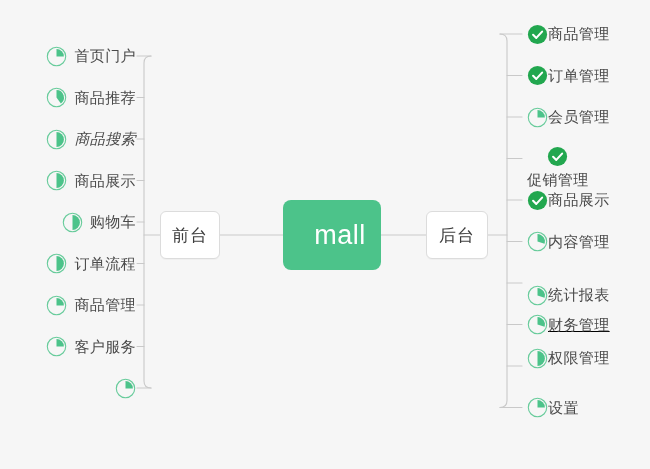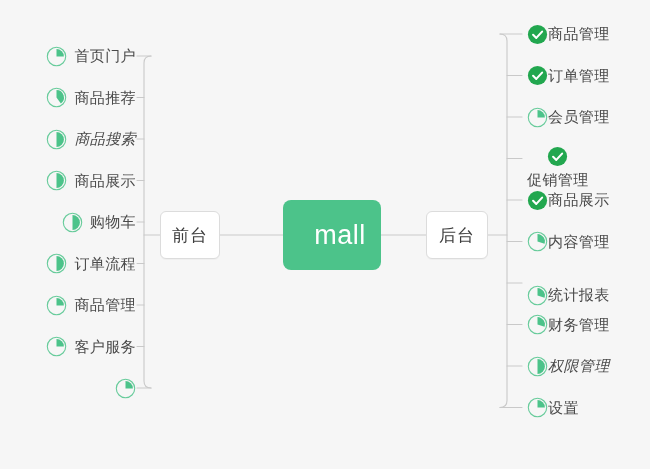--- a/index.html
+++ b/index.html
@@ -281,30 +281,30 @@
       </div>
       <div class="leaf leaf-right" style="top: 282px; text-align: center;">
         <span style="display: flex;">
           <svg class="status-icon" viewBox="0 0 21 21">
     <circle cx="10.5" cy="10.5" r="9.2" fill="none" stroke="#4cc38a" stroke-width="1.1" opacity="0.85"></circle>
     <path d="M 10.5 10.5 L 10.5 3.0999999999999996 A 7.4 7.4 0 0 1 17.54 12.79 Z" fill="#4cc38a"></path>
   </svg>
         </span>
         <span class="leaf-label">统计报表</span>
       </div>
-      <div class="leaf leaf-right" style="top: 311.5px;">
+      <div class="leaf leaf-right" style="top: 311.5px; text-decoration: underline;">
         <span style="display: flex;">
           <svg class="status-icon" viewBox="0 0 21 21">
     <circle cx="10.5" cy="10.5" r="9.2" fill="none" stroke="#4cc38a" stroke-width="1.1" opacity="0.85"></circle>
     <path d="M 10.5 10.5 L 10.5 3.0999999999999996 A 7.4 7.4 0 0 1 17.54 12.79 Z" fill="#4cc38a"></path>
   </svg>
         </span>
         <span class="leaf-label">财务管理</span>
       </div>
-      <div class="leaf leaf-right" style="top: 353px; font-style: italic;">
+      <div class="leaf leaf-right" style="top: 345px;">
         <span style="display: flex;">
           <svg class="status-icon" viewBox="0 0 21 21">
     <circle cx="10.5" cy="10.5" r="9.2" fill="none" stroke="#4cc38a" stroke-width="1.1" opacity="0.85"></circle>
     <path d="M 10.5 10.5 L 10.5 3.0999999999999996 A 7.4 7.4 0 0 1 10.50 17.90 Z" fill="#4cc38a"></path>
   </svg>
         </span>
         <span class="leaf-label">权限管理</span>
       </div>
       <div class="leaf leaf-right" style="top: 394.5px;">
         <span style="display: flex;">

